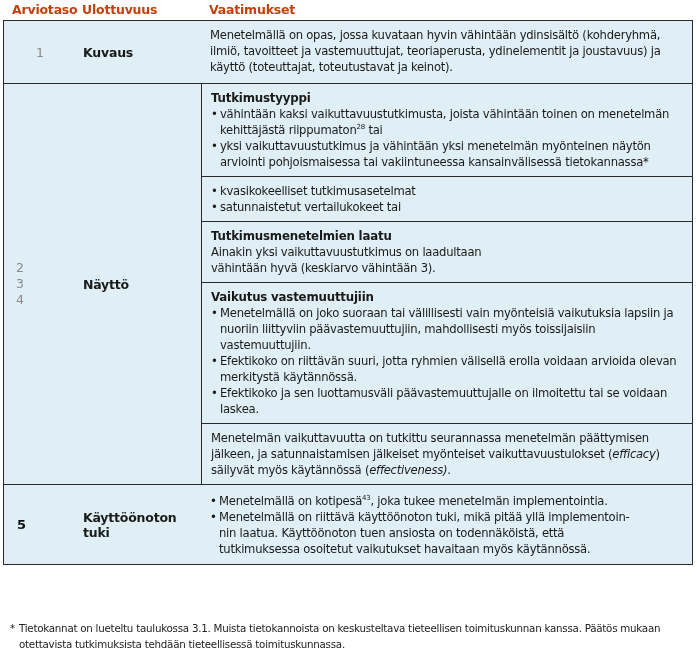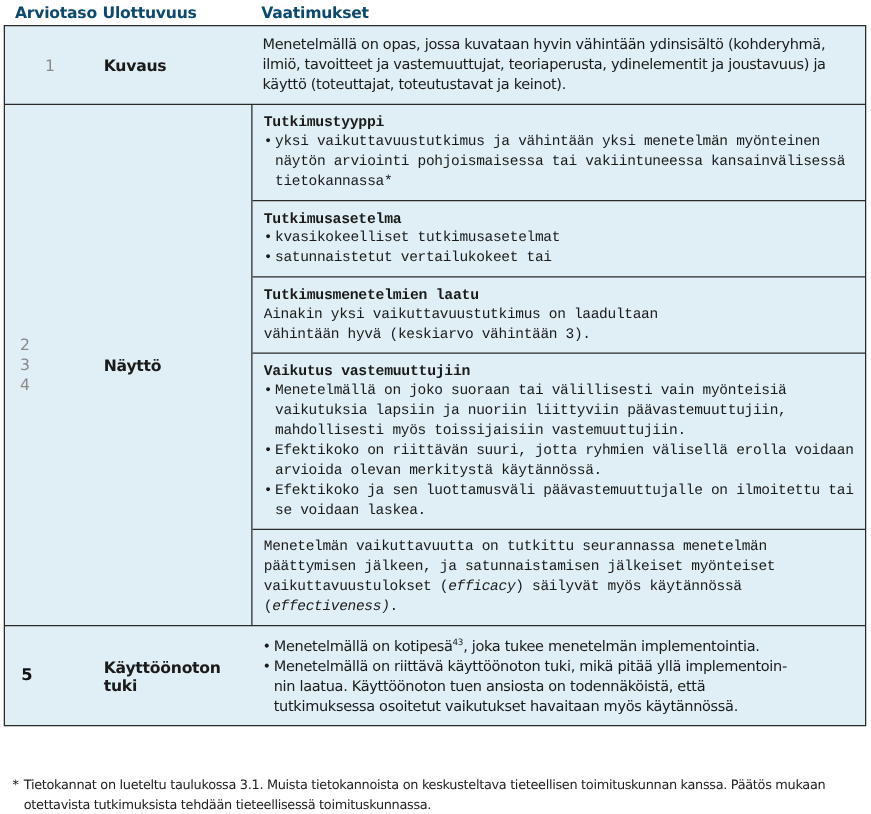--- a/index.html
+++ b/index.html
@@ -1,27 +1,27 @@
 <!DOCTYPE html>
 <html><head>
 <meta charset="utf-8">
 <style>
   html, body { margin:0; padding:0; background:#ffffff; }
   body { width:697px; height:651px; position:relative; font-family:"DejaVu Sans", sans-serif; color:#1a1a1a; overflow:hidden; }
-  .hdr { position:absolute; top:0; height:20px; font-weight:bold; font-size:12.5px; line-height:20px; color:#0c4a6e; letter-spacing:-0.2px; }
+  .hdr { position:absolute; top:0; height:20px; font-weight:bold; font-size:12.5px; line-height:20px; color:#c2410c; letter-spacing:-0.2px; }
   .tbl { position:absolute; left:3px; top:20px; width:690px; border:1.5px solid #2a2a2a; background:#dfeff5; box-sizing:border-box; }
   .row { position:relative; border-bottom:1.5px solid #2a2a2a; box-sizing:border-box; }
   .row:last-child { border-bottom:none; }
   .cell-level { position:absolute; left:0; width:62px; top:0; bottom:0; display:flex; align-items:center; box-sizing:border-box; }
   .cell-dim { position:absolute; left:62px; width:135px; top:0; bottom:0; display:flex; align-items:center; padding-left:17px; box-sizing:border-box; font-weight:bold; font-size:12.5px; letter-spacing:-0.2px; }
   .cell-req { margin-left:197px; box-sizing:border-box; }
   .lvl-grey { color:#8a8a8a; font-size:12.5px; }
   .lvl-bold { font-weight:bold; font-size:13px; color:#111; padding-left:13px; }
   .txt { font-size:11.6px; line-height:16px; letter-spacing:-0.25px; }
-  .sub { border-bottom:1.5px solid #2a2a2a; padding:6px 6px 6px 9px;font-family:Liberation Mono, monospace; }
+  .sub { border-bottom:1.5px solid #2a2a2a; padding:6px 6px 6px 9px; }
   .sub:last-child { border-bottom:none; }
   .sub-title { font-weight:bold; font-size:11.8px; line-height:16px; letter-spacing:-0.2px; }
   ul { list-style:none; margin:0; padding:0; }
   li { position:relative; padding-left:9px; }
   li::before { content:"•"; position:absolute; left:0; top:0; }
   sup { font-size:7px; vertical-align:super; line-height:0; }
   .foot { position:absolute; left:10px; top:620px; width:680px; font-size:10.3px; line-height:16px; color:#222; letter-spacing:-0.25px; }
   .foot .star { position:absolute; left:0; top:0; }
   .foot .body { padding-left:9px; }
 </style>
@@ -51,26 +51,26 @@
         <div>3</div>
         <div>4</div>
       </div>
     </div>
     <div class="cell-dim">Näyttö</div>
     <div class="cell-req txt" style="border-left:1.5px solid #2a2a2a;">
 
       <div class="sub">
         <div class="sub-title">Tutkimustyyppi</div>
         <ul>
+          <li><span>vähintään kaksi vaikuttavuustutkimusta, joista vähintään toinen on menetelmän kehittäjästä riippumaton</span><sup>28</sup><span> tai</span></li>
           <li>yksi vaikuttavuustutkimus ja vähintään yksi menetelmän myönteinen näytön arviointi pohjoismaisessa tai vakiintuneessa kansainvälisessä tietokannassa*</li>
         </ul>
       </div>
 
       <div class="sub">
-        <div class="sub-title">Tutkimusasetelma</div>
         <ul>
           <li>kvasikokeelliset tutkimusasetelmat</li>
           <li>satunnaistetut vertailukokeet tai</li>
         </ul>
       </div>
 
       <div class="sub">
         <div class="sub-title">Tutkimusmenetelmien laatu</div>
         <div style="padding-right:150px;">Ainakin yksi vaikuttavuustutkimus on laadultaan vähintään hyvä (keskiarvo vähintään 3).</div>
       </div>

